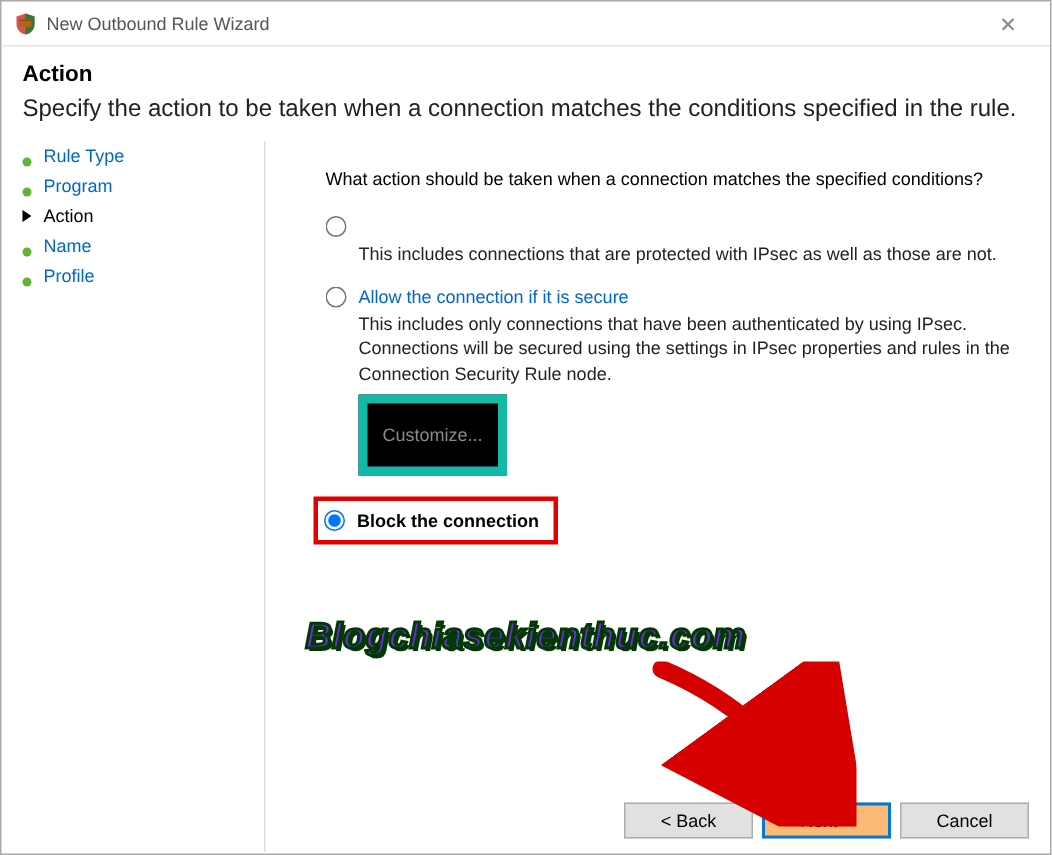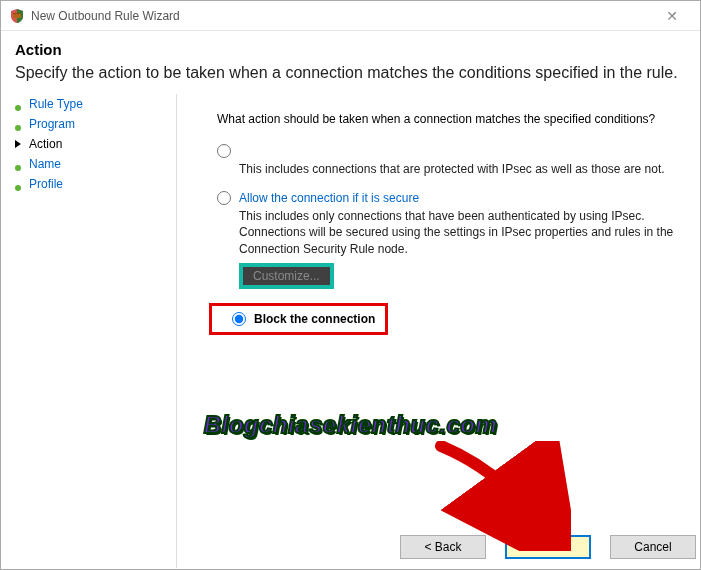--- a/index.html
+++ b/index.html
@@ -116,52 +116,52 @@
     font-weight: bold;
   }
   .option .desc {
     margin: 3px 0 0 22px;
     color: #222;
     line-height: 1.35;
   }
   .option.secure .label { color: #0066cc; font-weight: normal; }
   .customize-btn {
     margin: 6px 0 0 22px;
-    padding: 2px 10px;
-    font-size: 12px;
-    background: #404040;
-    border: 4px solid #14b8a6;
+    padding: 14px 10px;
+    font-size: 12px;
+    background: #000000;
+    border: 6px solid #14b8a6;
     color: #8a8a8a;
   }
   .highlight-box {
     border: 3px solid #e40000;
-    padding: 6px 10px 6px 20px;
+    padding: 6px 10px 6px 4px;
     display: inline-flex;
     align-items: center;
     margin-left: -8px;
   }
   .footer {
     position: absolute;
     bottom: 10px;
-    right: 4px;
-    display: flex;
-    gap: 19px;
+    right: 14px;
+    display: flex;
+    gap: 6px;
   }
   .footer button {
     width: 86px;
     height: 24px;
     font-size: 12px;
     background: #e1e1e1;
     border: 1px solid #adadad;
     color: #000;
     cursor: pointer;
   }
   .footer button.primary {
     border: 2px solid #0078d7;
-    background: #fef9c3;
+    background: #fdba74;
   }
   .watermark {
     position: absolute;
     left: 50%;
     top: 410px;
     transform: translateX(-50%);
     font-size: 24px;
     font-weight: 900;
     font-style: italic;
     color: #6d28d9;

